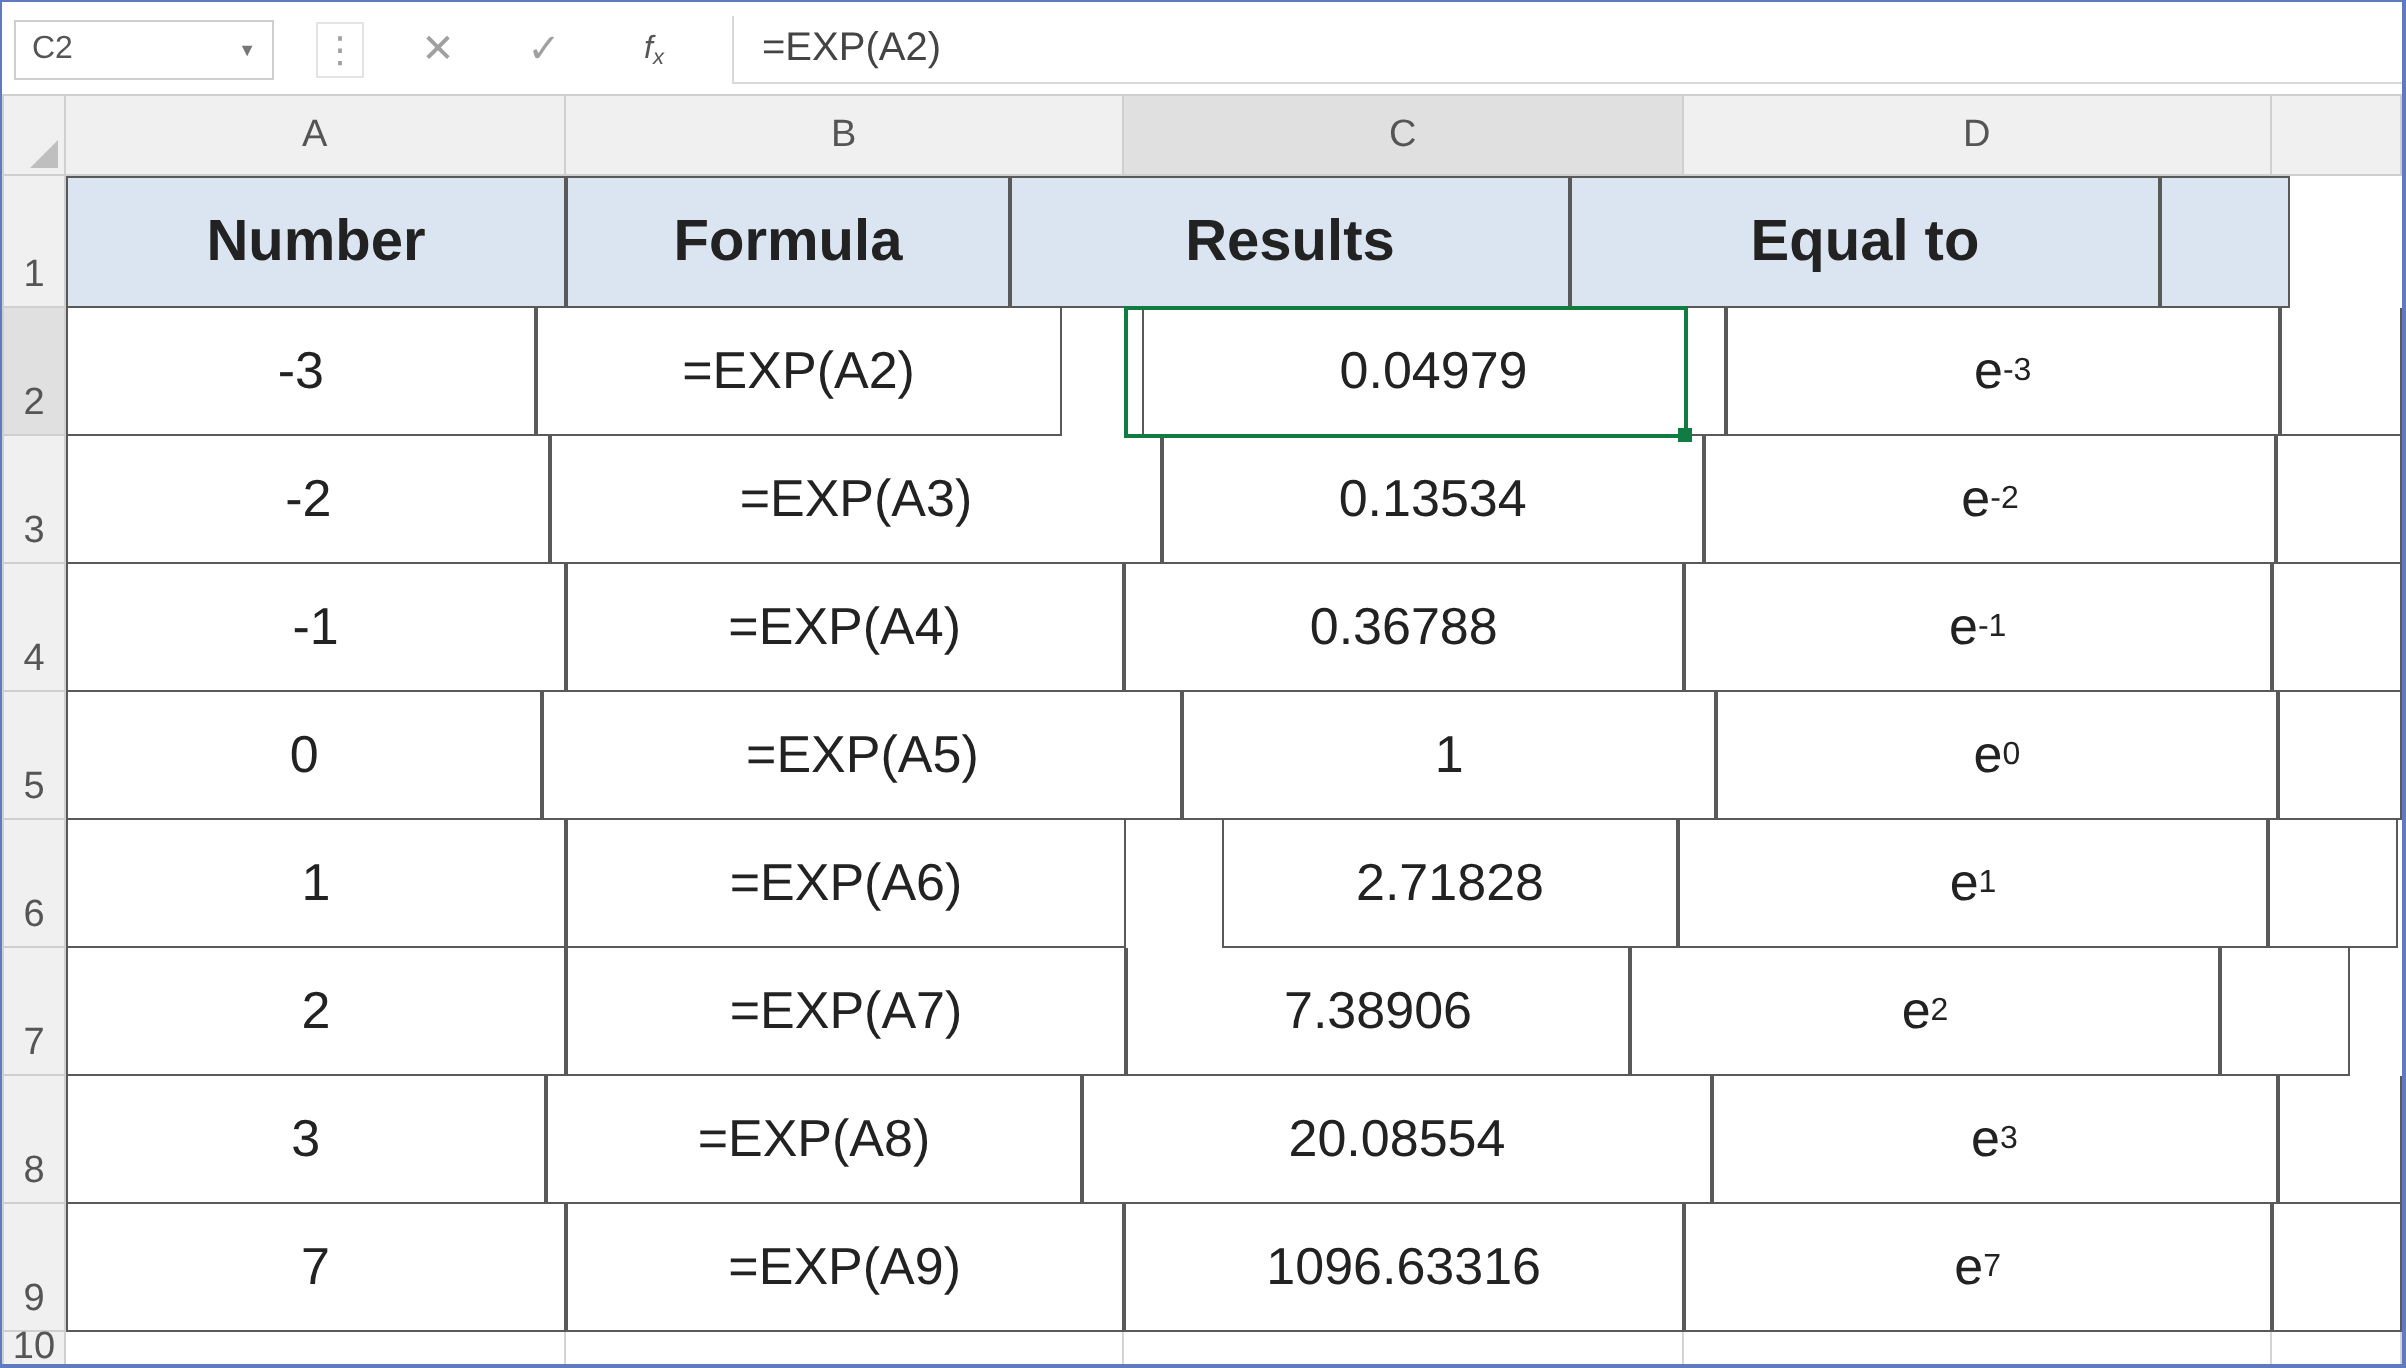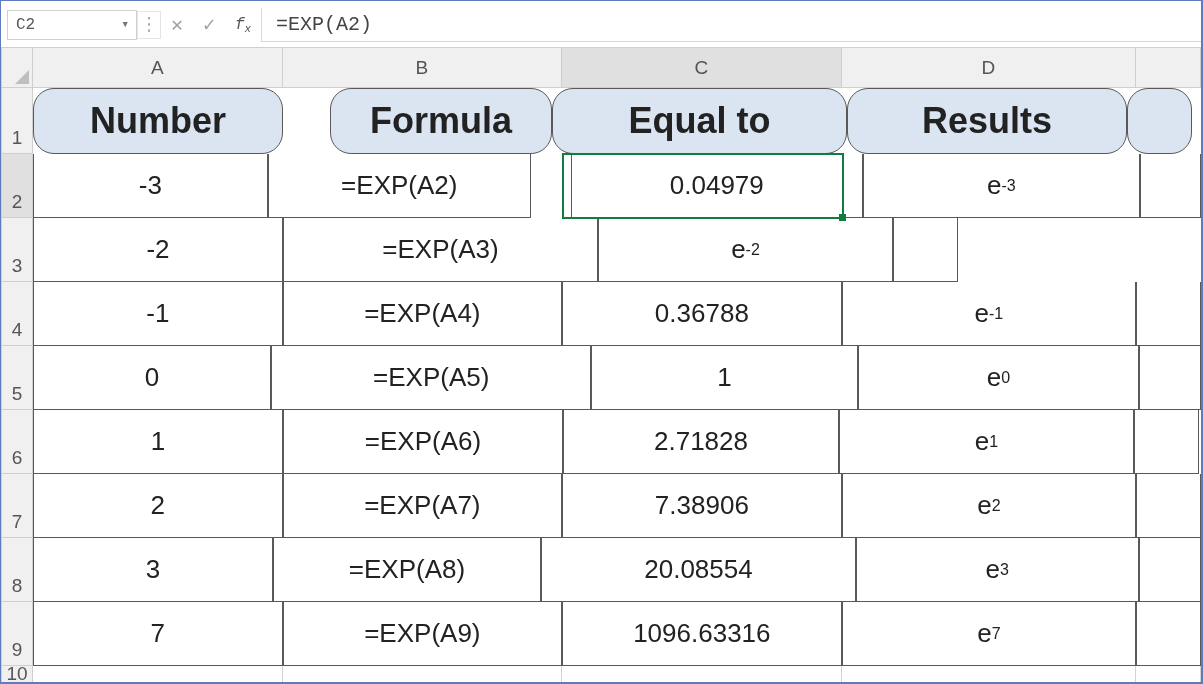--- a/index.html
+++ b/index.html
@@ -21,22 +21,21 @@
     background: #fff;
   }
   
   .formula-bar {
     height: 48px;
     display: flex;
     align-items: center;
     background: #fff;
     border-bottom: 1px solid #d0d3d6;
     padding-left: 6px;
-    gap: 0;
-    font-family: Liberation Mono, monospace;
+    gap: 21px;
   }
   .name-box {
     width: 130px;
     height: 30px;
     border: 1px solid #cfcfcf;
     background: #fff;
     display: flex;
     align-items: center;
     justify-content: space-between;
     padding: 0 8px;
@@ -104,26 +103,25 @@
   .grid-row { display:flex; }
   .cell {
     border-right:1px solid #d4d4d4; border-bottom:1px solid #d4d4d4;
     display:flex; align-items:center; justify-content:center; position:relative;
     font-size:26px; color:#222;
     background:#fff;
   }
   .grid-row.header .cell {
     background:#dbe5f1;
     font-weight:700;
-    font-size:36px;
+    font-size:29px;
     border-right:1px solid #595959;
     border-left:1px solid #595959;
     border-top:1px solid #595959;
     border-bottom:1px solid #595959;
-    border-radius:21px;
   }
   .grid-row.body .cell {
     border-right:1px solid #595959;
     border-left:1px solid #595959;
     border-bottom:1px solid #595959;
   }
   .grid-row.body:first-of-type .cell{}
   .cell.tail {
     border:1px solid #d4d4d4; border-left:none; border-top:none;
   }
@@ -184,38 +182,39 @@
         <div class="rowhead" style="height: 64px;">6</div>
         <div class="rowhead" style="height: 64px;">7</div>
         <div class="rowhead" style="height: 64px;">8</div>
         <div class="rowhead" style="height: 64px;">9</div>
         <div class="rowhead" style="height: 24px;">10</div>
       </div>
 
     <div class="grid" id="grid">
         <div class="grid-row header" style="height: 66px;">
           <div class="cell" style="width: 250px;">Number</div>
-          <div class="cell" style="width: 222px; margin-left: 47px;">Formula</div>
+          <div class="cell" style="width: 222px;">Formula</div>
+          <div class="cell" style="width: 280px;">Results</div>
           <div class="cell" style="width: 295px;">Equal to</div>
-          <div class="cell" style="width: 280px;">Results</div>
           <div class="cell tail" style="width: 65px;"></div>
         </div>
         <div class="grid-row body" style="height: 64px;">
           <div class="cell" style="width: 250px;">-3</div>
           <div class="cell" style="width: 280px;">=EXP(A2)</div>
           <div class="cell" style="width: 311px; margin-left: 40px;">0.04979</div>
           <div class="cell" style="width: 295px;">
             <span class="eq">e</span>
             <span class="sup">-3</span>
           </div>
           <div class="cell tail" style="width: 65px;"></div>
         </div>
         <div class="grid-row body" style="height: 64px;">
           <div class="cell" style="width: 250px;">-2</div>
           <div class="cell" style="width: 315px;">=EXP(A3)</div>
+          <div class="cell" style="width: 280px;">0.13534</div>
           <div class="cell" style="width: 295px;">
             <span class="eq">e</span>
             <span class="sup">-2</span>
           </div>
           <div class="cell tail" style="width: 65px;"></div>
         </div>
         <div class="grid-row body" style="height: 64px;">
           <div class="cell" style="width: 250px;">-1</div>
           <div class="cell" style="width: 280px;">=EXP(A4)</div>
           <div class="cell" style="width: 280px;">0.36788</div>
@@ -231,31 +230,31 @@
           <div class="cell" style="width: 280px;">1</div>
           <div class="cell" style="width: 295px;">
             <span class="eq">e</span>
             <span class="sup">0</span>
           </div>
           <div class="cell tail" style="width: 65px;"></div>
         </div>
         <div class="grid-row body" style="height: 64px;">
           <div class="cell" style="width: 250px;">1</div>
           <div class="cell" style="width: 280px;">=EXP(A6)</div>
-          <div class="cell" style="width: 276px;">2.71828</div>
+          <div class="cell" style="width: 228px; margin-left: 48px;">2.71828</div>
           <div class="cell" style="width: 295px;">
             <span class="eq">e</span>
             <span class="sup">1</span>
           </div>
           <div class="cell tail" style="width: 65px;"></div>
         </div>
         <div class="grid-row body" style="height: 64px;">
           <div class="cell" style="width: 250px;">2</div>
           <div class="cell" style="width: 280px; text-align: center;">=EXP(A7)</div>
-          <div class="cell" style="width: 280px;">7.38906</div>
+          <div class="cell" style="width: 252px;">7.38906</div>
           <div class="cell" style="width: 295px;">
             <span class="eq">e</span>
             <span class="sup">2</span>
           </div>
           <div class="cell tail" style="width: 65px;"></div>
         </div>
         <div class="grid-row body" style="height: 64px;">
           <div class="cell" style="width: 250px;">3</div>
           <div class="cell" style="width: 280px;">=EXP(A8)</div>
           <div class="cell" style="width: 328px;">20.08554</div>

